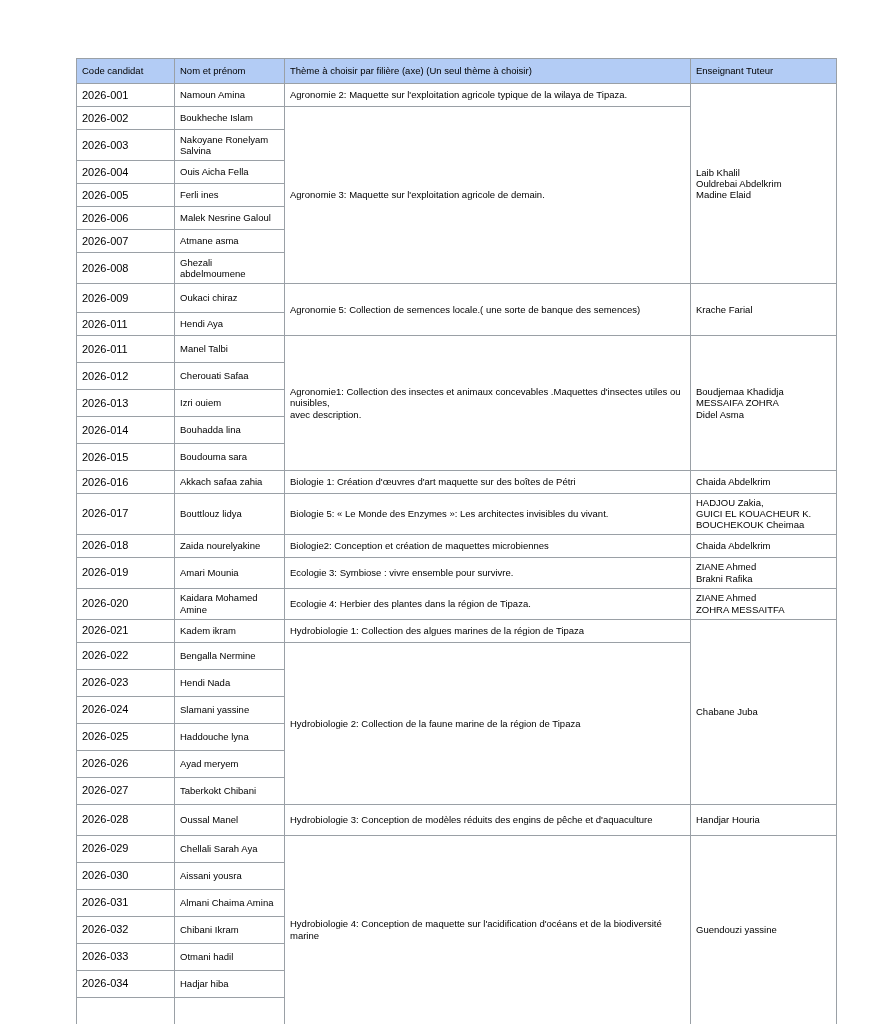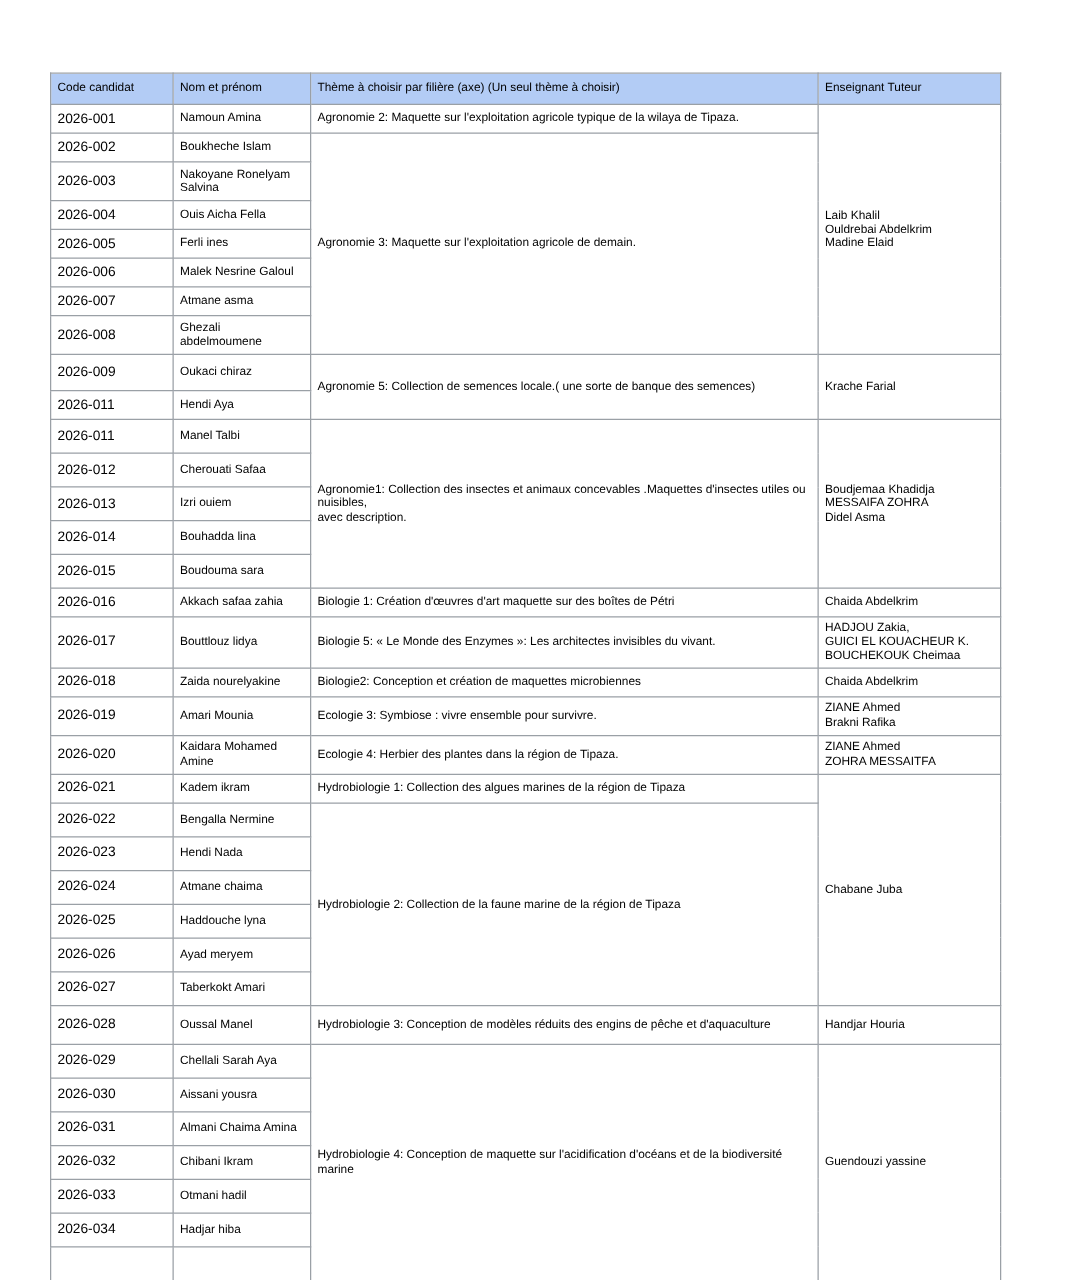--- a/index.html
+++ b/index.html
@@ -11,21 +11,21 @@
     width: 872px;
     min-height: 1024px;
     font-family: "Liberation Sans", sans-serif;
     color: #000000;
   }
   .page {
     position: relative;
     width: 872px;
     min-height: 1024px;
     box-sizing: border-box;
-    padding: 58px 56px 0 40px;
+    padding: 58px 56px 0 76px;
   }
   table.theme-table {
     border-collapse: collapse;
     table-layout: fixed;
     width: 760px;
     font-size: 9.5px;
   }
   table.theme-table td, table.theme-table th {
     border: 1px solid #9aa0a6;
     padding: 3px 4px 3px 5px;
@@ -189,33 +189,33 @@
           <td class="code-cell">2026-022</td>
           <td class="name-cell">Bengalla Nermine</td>
           <td class="theme-cell nowrap-pre" rowspan="6">Hydrobiologie 2: Collection de la faune marine de la région de Tipaza</td>
         </tr>
         <tr style="height: 27px;">
           <td class="code-cell">2026-023</td>
           <td class="name-cell">Hendi Nada</td>
         </tr>
         <tr style="height: 27px;">
           <td class="code-cell">2026-024</td>
-          <td class="name-cell">Atmane chaima</td>
+          <td class="name-cell">Slamani yassine</td>
         </tr>
         <tr style="height: 27px;">
           <td class="code-cell">2026-025</td>
           <td class="name-cell">Haddouche lyna</td>
         </tr>
         <tr style="height: 27px;">
           <td class="code-cell">2026-026</td>
           <td class="name-cell">Ayad meryem</td>
         </tr>
         <tr style="height: 27px;">
           <td class="code-cell">2026-027</td>
-          <td class="name-cell">Taberkokt Amari</td>
+          <td class="name-cell">Taberkokt Chibani</td>
         </tr>
         <tr style="height: 31px; margin-left: 40px;">
           <td class="code-cell">2026-028</td>
           <td class="name-cell">Oussal Manel</td>
           <td class="theme-cell nowrap-pre">Hydrobiologie 3: Conception de modèles réduits des engins de pêche et d'aquaculture</td>
           <td class="tutor-cell nowrap-pre">Handjar Houria</td>
         </tr>
         <tr style="height: 27px;">
           <td class="code-cell">2026-029</td>
           <td class="name-cell">Chellali Sarah Aya</td>

